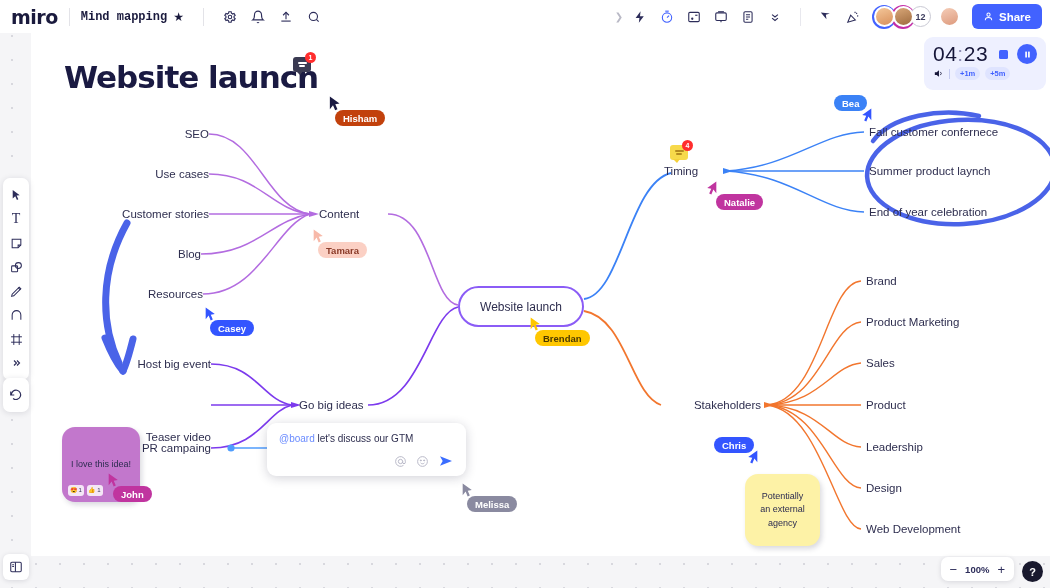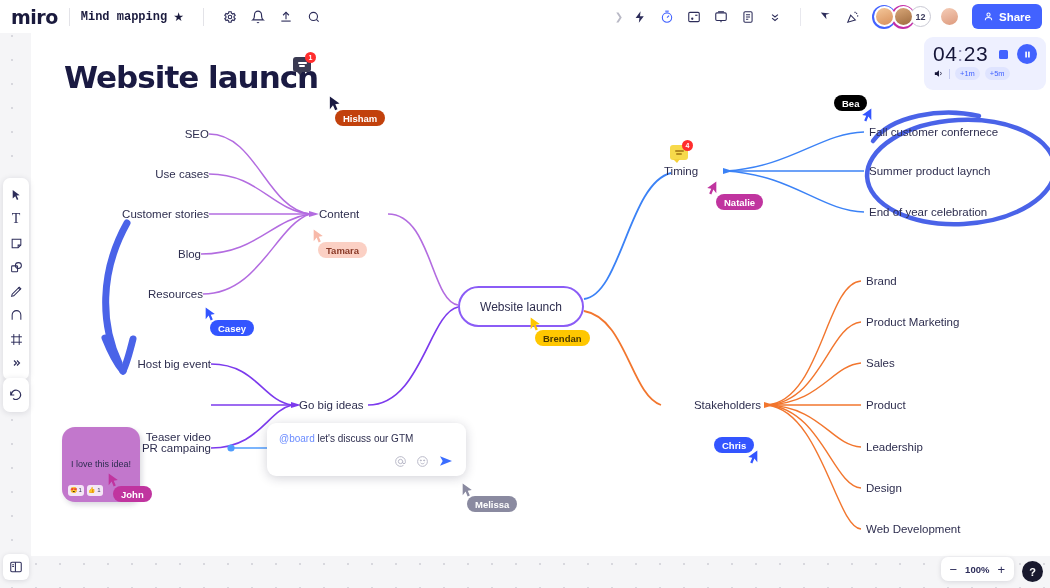--- a/index.html
+++ b/index.html
@@ -166,21 +166,21 @@
     position: absolute; right: 4px; top: 37px; width: 122px; height: 53px;
     background: #eef0ff; border-radius: 9px; z-index: 35;
     display: flex; flex-direction: column; padding: 5px 9px;
   }
   #timer-row1 { display: flex; align-items: center; justify-content: space-between; }
   #timer-time { font-size: 21px; color: #151538; font-weight: 400; letter-spacing: .5px; }
   #timer-time .colon { color: #8e8eb4; }
   .tbtn { width: 20px; height: 20px; border-radius: 50%; display: flex; align-items: center; justify-content: center; cursor: pointer; }
   #timer-row2 { display: flex; align-items: center; gap: 5px; margin-top: 1px; }
   .addmin {
-    background: #dfe4ff; color: #4262ff; font-size: 7.5px; font-weight: 400;
+    background: #dfe4ff; color: #4262ff; font-size: 7.5px; font-weight: 700;
     border-radius: 8px; padding: 2px 5px; cursor: pointer;
   }
   #timer-close {
     position: absolute; right: 7px; top: 11px; color: #6d6d8c;
     font-size: 12px; cursor: pointer; z-index: 36;
   }
 
   
   #zoomctl {
     position: absolute; right: 36px; bottom: 7px; height: 24px;
@@ -496,20 +496,23 @@
           <span>😍</span>
           <span>1</span>
         </div>
         <div class="reaction">
           <span>👍</span>
           <span>1</span>
         </div>
       </div>
     </div>
 
+    <div class="sticky" style="left:714px; top:441px; width:75px; height:72px; background:#fdf2a6; padding:0 12px;">
+      <span>Potentially an external agency</span>
+    </div>
 
     <div id="comment-box" style="left:236px; top:390px;">
       <div id="comment-text">
         <span class="mention">@board</span>
         <span>let's discuss our GTM</span>
       </div>
       <div id="comment-actions">
         <span class="ci">
           <svg width="13" height="13" viewBox="0 0 24 24" fill="none" stroke="currentColor" stroke-width="1.7">
             <circle cx="12" cy="12" r="4"></circle>
@@ -568,21 +571,21 @@
     </div>
 
     <div class="cursor" style="left:430px; top:450px;">
       <svg class="arrow" width="13" height="15" viewBox="0 0 24 28">
         <path d="M3 1l17 12-7.5 1.4 3.8 9-4 1.6-3.8-9L3 23z" fill="#8a8aa0"></path>
       </svg>
       <span class="tag" style="left:6px; top:13px; background:#8a8aa0;">Melissa</span>
     </div>
 
     <div class="cursor" style="left:803px; top:62px;">
-      <span class="tag" style="left:0; top:0; background:#000000;">Bea</span>
+      <span class="tag" style="left:0; top:0; background:#3b82f6;">Bea</span>
       <svg class="arrow" width="13" height="15" viewBox="0 0 24 28" style="left:26px; top:13px;">
         <path d="M3 1l17 12-7.5 1.4 3.8 9-4 1.6-3.8-9L3 23z" fill="#3355ff" transform="scale(-1,1) translate(-24,0)"></path>
       </svg>
     </div>
 
     <div class="cursor" style="left:674px; top:148px;">
       <svg class="arrow" width="13" height="15" viewBox="0 0 24 28">
         <path d="M3 1l17 12-7.5 1.4 3.8 9-4 1.6-3.8-9L3 23z" fill="#c0349f" transform="scale(-1,1) translate(-24,0)"></path>
       </svg>
       <span class="tag" style="left:11px; top:13px; background:#c0349f;">Natalie</span>

